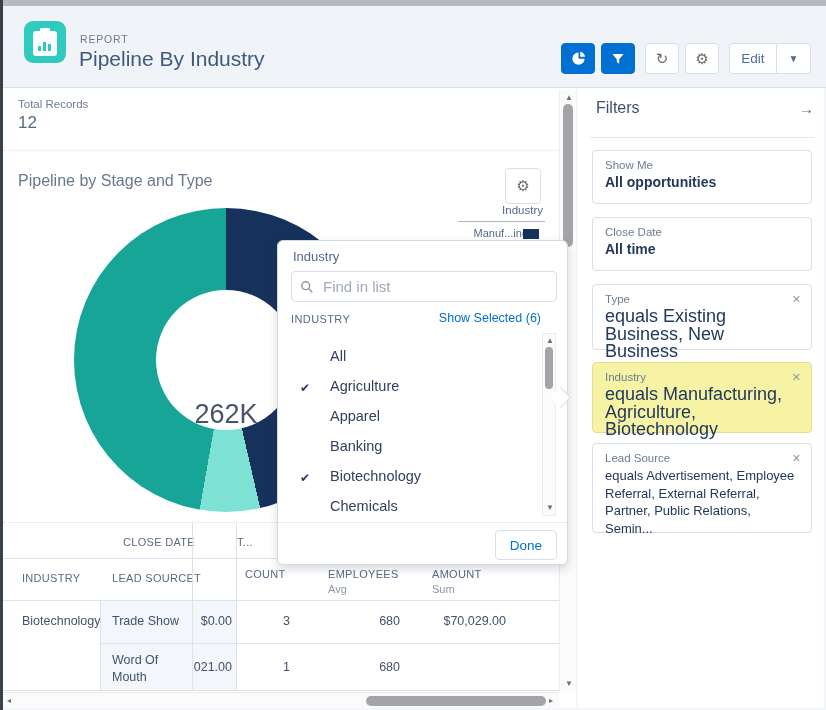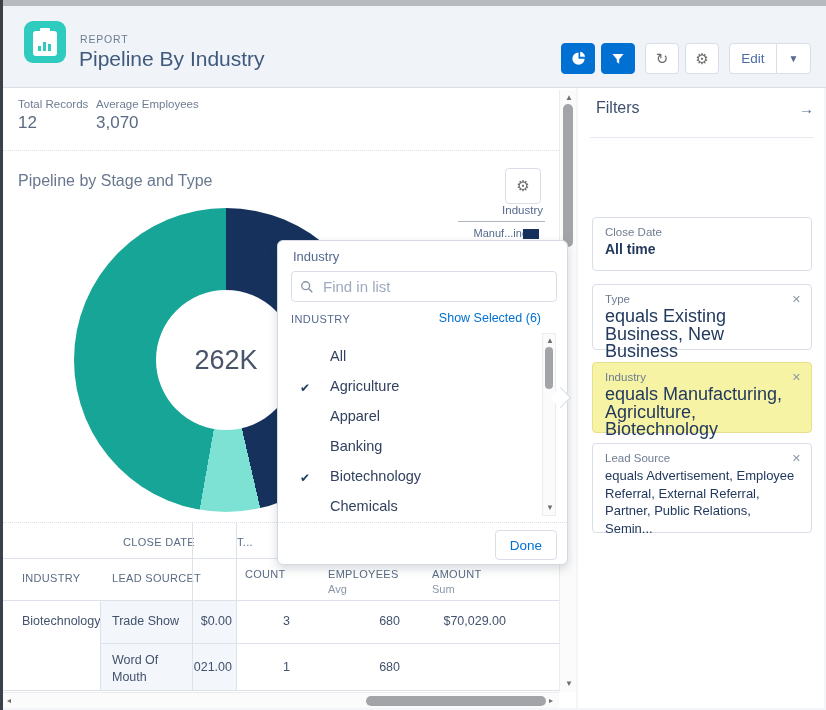--- a/index.html
+++ b/index.html
@@ -36,21 +36,21 @@
   .chart-title{left:18px;top:172px;font-size:16px;color:#68788f;}
   .gear-btn{left:505px;top:168px;width:36px;height:36px;top:168px;}
   .legend-title{left:458px;top:204px;width:85px;text-align:right;font-size:11.5px;color:#54698d;}
   .legend-rule{left:458px;top:221px;width:87px;border-top:1px solid #aeb6c2;}
   .legend-item-label{left:462px;top:227px;width:66px;font-size:11px;color:#54698d;text-align:right;
                      white-space:nowrap;overflow:hidden;}
   .legend-swatch{left:523px;top:229px;width:16px;height:10px;}
 
   .donut{left:74px;top:208px;width:304px;height:304px;border-radius:50%;}
   .donut-hole{left:82px;top:82px;width:140px;height:140px;background:#fff;border-radius:50%;
-              display:flex;align-items:center;justify-content:center;}
+              display:flex;align-items:flex-end;justify-content:center;}
   .donut-center{font-size:27px;color:#49536a;}
 
   
   .tline{position:absolute;background:#dde2ea;}
   .tdot{position:absolute;border-top:1px dotted #d9dee8;}
   .th{position:absolute;font-size:11px;color:#5a6b83;letter-spacing:.3px;}
   .tsub{position:absolute;font-size:11px;color:#8a96a8;}
   .td{position:absolute;font-size:12.5px;color:#42526b;}
   .tint{position:absolute;background:#f3f6fb;}
 
@@ -138,24 +138,20 @@
       <span class="caret">▼</span>
     </div>
   </div>
 
   <div class="abs preview"></div>
 
   <div class="abs" style="left:18px;top:98px;">
     <div class="stat-label">Total Records</div>
     <div class="stat-value">12</div>
   </div>
-  <div class="abs" style="left:96px;top:98px;">
-    <div class="stat-label">Average Employees</div>
-    <div class="stat-value">3,070</div>
-  </div>
   <div class="abs stats-divider"></div>
 
   <div class="abs chart-title">Pipeline by Stage and Type</div>
   <div class="btn gear-btn">
     <span>⚙</span>
   </div>
   <div class="abs legend-title">Industry</div>
   <div class="abs legend-rule"></div>
   <div class="abs legend-item-label">Manuf...ing</div>
   <div class="abs legend-swatch" id="legend-swatch-0" style="background: rgb(22, 50, 92);"></div>
@@ -212,20 +208,24 @@
     <span class="sb-arrow" style="left:4px;top:4px;">◂</span>
     <div class="sb-thumb" style="left:363px;top:3px;width:180px;height:10px;"></div>
     <span class="sb-arrow" style="left:546px;top:4px;">▸</span>
   </div>
 
   <div class="abs fpanel"></div>
   <div class="abs fpanel-title">Filters</div>
   <div class="abs fpanel-arrow">→</div>
   <div class="abs fdivider"></div>
 
+  <div class="fcard" style="top:150px;height:54px;">
+    <div class="fcard-label">Show Me</div>
+    <div class="fcard-value strong">All opportunities</div>
+  </div>
   <div class="fcard" style="top:217px;height:54px;">
     <div class="fcard-label">Close Date</div>
     <div class="fcard-value strong">All time</div>
   </div>
   <div class="fcard" style="top:284px;height:66px;">
     <span class="fcard-x">✕</span>
     <div class="fcard-label">Type</div>
     <div class="fcard-value">equals Existing Business, New Business</div>
   </div>
   <div class="fcard yellow" style="top:362px;height:71px;">

